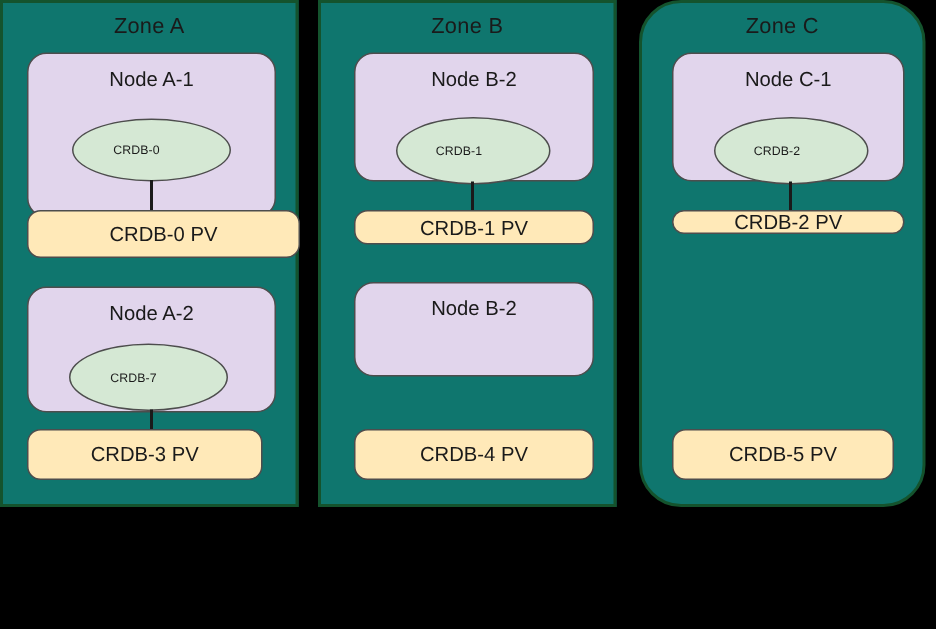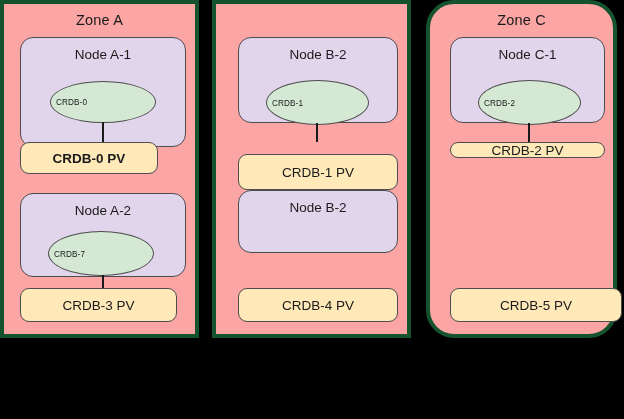--- a/index.html
+++ b/index.html
@@ -13,22 +13,22 @@
     height: 419px;
     background: #000000;
     overflow: hidden;
     font-family: "Liberation Sans", sans-serif;
   }
 
   .zone {
     position: absolute;
     top: 0;
     height: 338px;
-    background: #fca5a5;
-    border: 4px solid #14532d;
+    background: #0f766e;
+    border: 2px solid #14532d;
     box-sizing: border-box;
   }
   .zone-title {
     position: absolute;
     left: 0;
     right: 0;
     top: 8px;
     text-align: center;
     font-size: 14.5px;
     color: #1a1a1a;
@@ -65,21 +65,21 @@
     background: #d5e8d4;
     border: 1px solid #4d4d4d;
     border-radius: 50% / 50%;
     box-sizing: border-box;
   }
   .cyl-label {
     position: absolute;
     left: 6px;
     top: 50%;
     transform: translateY(-50%);
-    text-align: left;
+    text-align: center;
     font-size: 8.2px;
     color: #1a1a1a;
     letter-spacing: 0.1px;
     z-index: 3;
   }
 
   .pv {
     position: absolute;
     background: #ffe9b8;
     border: 1px solid #4d4d4d;
@@ -114,52 +114,53 @@
     <div class="node" style="left:16px; top:33px; width:166px; height:110px;">
       <div class="node-title">Node A-1</div>
     </div>
 
     <div class="cyl" style="left:46px; top:77px; width:106px; height:42px;">
       <div class="cyl-body"></div>
       <div class="cyl-label" style="width:74px;">CRDB-0</div>
     </div>
     <div class="connector" style="left:98px; top:118px; height:20px;"></div>
 
-    <div class="pv" style="left:16px; top:138px; width:138px; height:32px;font-weight:bold;">
+    <div class="pv" style="left:16px; top:138px; width:182px; height:32px;">
       <div class="pv-label">CRDB-0 PV</div>
     </div>
 
     <div class="node" style="left:16px; top:189px; width:166px; height:84px;">
       <div class="node-title">Node A-2</div>
     </div>
 
     <div class="cyl" style="left:44px; top:227px; width:106px; height:45px;">
       <div class="cyl-body"></div>
       <div class="cyl-label" style="width:74px;">CRDB-7</div>
     </div>
     <div class="connector" style="left:98px; top:271px; height:13px;"></div>
 
     <div class="pv" style="left:16px; top:284px; width:157px; height:34px;">
       <div class="pv-label">CRDB-3 PV</div>
     </div>
   </div>
 
   <div class="zone" style="left:212px; width:199px;">
+    <div class="zone-title">Zone B</div>
 
     <div class="node" style="left:22px; top:33px; width:160px; height:86px;">
       <div class="node-title">Node B-2</div>
     </div>
 
     <div class="cyl" style="left:50px; top:76px; width:103px; height:45px;">
       <div class="cyl-body"></div>
       <div class="cyl-label" style="width:72px;">CRDB-1</div>
     </div>
     <div class="connector" style="left:100px; top:119px; height:19px;"></div>
 
-    <div class="pv" style="left:22px; top:150px; width:160px; height:36px;text-decoration:underline;">
+    <div class="pv" style="left:22px; top:138px; width:160px; height:23px;text-decoration:underline;">
       <div class="pv-label">CRDB-1 PV</div>
     </div>
 
     <div class="node" style="left:22px; top:186px; width:160px; height:63px;">
       <div class="node-title">Node B-2</div>
     </div>
 
     <div class="pv" style="left:22px; top:284px; width:160px; height:34px;">
       <div class="pv-label">CRDB-4 PV</div>
     </div>
@@ -175,18 +176,18 @@
     <div class="cyl" style="left:48px; top:76px; width:103px; height:45px;">
       <div class="cyl-body"></div>
       <div class="cyl-label" style="width:72px;">CRDB-2</div>
     </div>
     <div class="connector" style="left:98px; top:119px; height:19px;"></div>
 
     <div class="pv" style="left:20px; top:138px; width:155px; height:16px;">
       <div class="pv-label">CRDB-2 PV</div>
     </div>
 
-    <div class="pv" style="left:20px; top:284px; width:172px; height:34px;">
+    <div class="pv" style="left:20px; top:284px; width:148px; height:34px;">
       <div class="pv-label">CRDB-5 PV</div>
     </div>
   </div>
 
 </div>
 
 </body></html>

